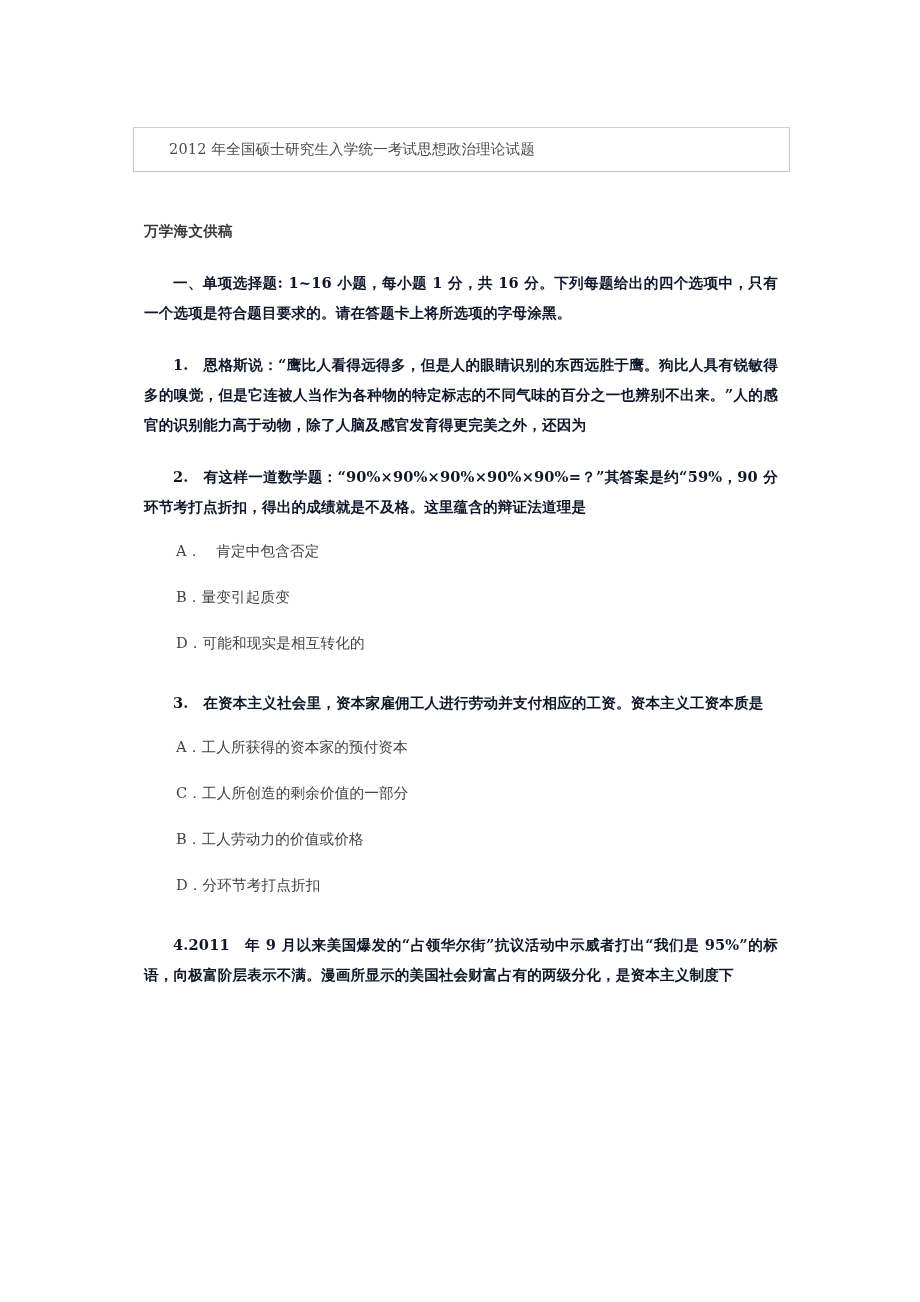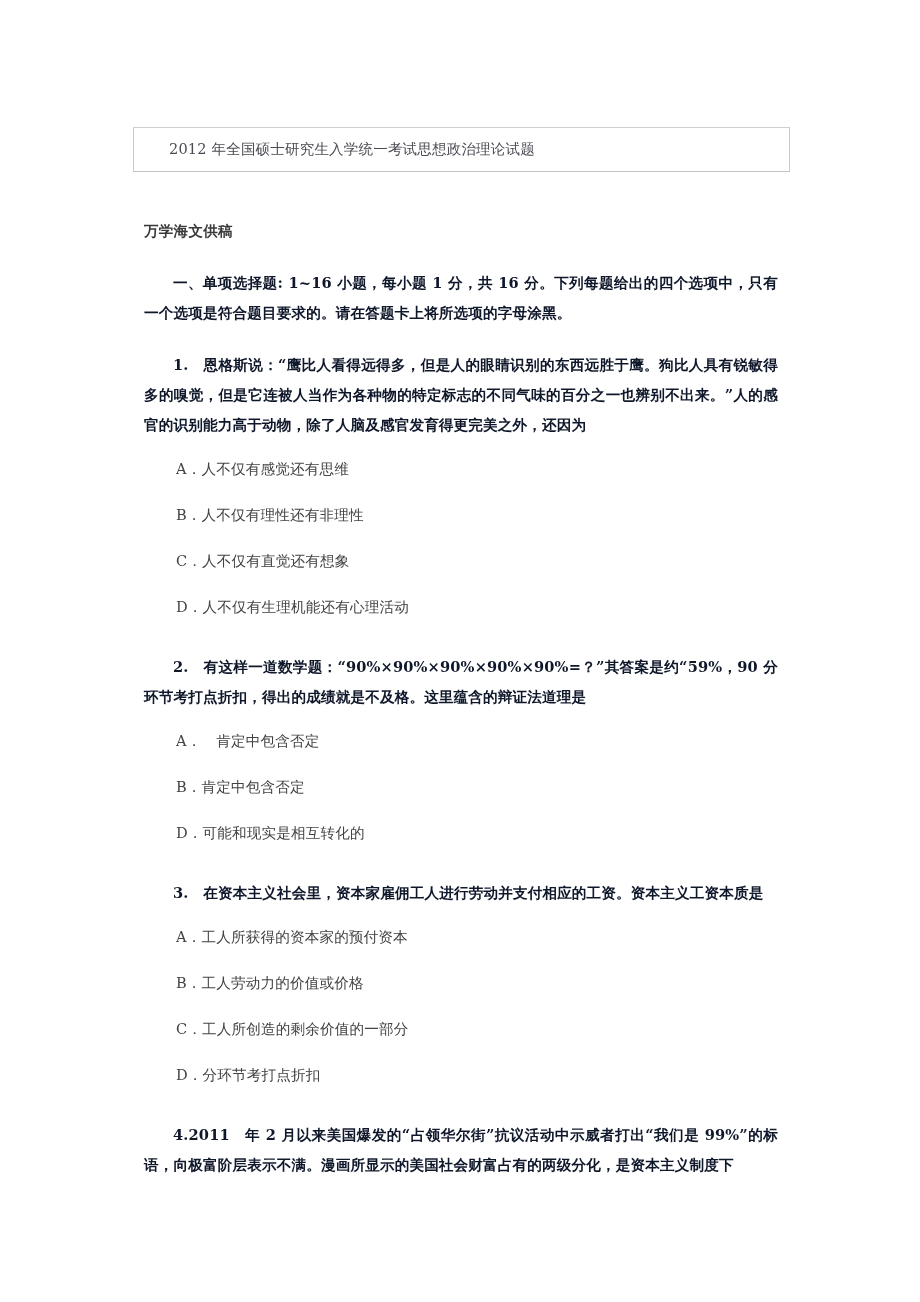--- a/index.html
+++ b/index.html
@@ -114,51 +114,45 @@
   </div>
 
   <div class="doc">
 
     <div class="byline">万学海文供稿</div>
 
     <p class="para instructions">一、单项选择题: 1~16 小题，每小题 1 分，共 16 分。下列每题给出的四个选项中，只有一个选项是符合题目要求的。请在答题卡上将所选项的字母涂黑。</p>
 
     <div class="q-block">
       <p class="para question">1.　恩格斯说：“鹰比人看得远得多，但是人的眼睛识别的东西远胜于鹰。狗比人具有锐敏得多的嗅觉，但是它连被人当作为各种物的特定标志的不同气味的百分之一也辨别不出来。”人的感官的识别能力高于动物，除了人脑及感官发育得更完美之外，还因为</p>
-      <div class="opts">
-        <p class="para option">A．人不仅有感觉还有思维</p>
-        <p class="para option">B．人不仅有理性还有非理性</p>
-        <p class="para option">C．人不仅有直觉还有想象</p>
-        <p class="para option">D．人不仅有生理机能还有心理活动</p>
-      </div>
     </div>
 
     <div class="spacer-q"></div>
 
     <div class="q-block">
       <p class="para question">2.　有这样一道数学题：“90%×90%×90%×90%×90%=？”其答案是约“59%，90 分环节考打点折扣，得出的成绩就是不及格。这里蕴含的辩证法道理是</p>
       <div class="opts">
         <p class="para option">A．　肯定中包含否定</p>
-        <p class="para option">B．肯定中包含否定</p>
+        <p class="para option">B．量变引起质变</p>
         <p class="para option">D．可能和现实是相互转化的</p>
       </div>
     </div>
 
     <div class="spacer-q"></div>
 
     <div class="q-block">
       <p class="para question">3.　在资本主义社会里，资本家雇佣工人进行劳动并支付相应的工资。资本主义工资本质是</p>
       <div class="opts">
         <p class="para option">A．工人所获得的资本家的预付资本</p>
+        <p class="para option">C．工人所创造的剩余价值的一部分</p>
         <p class="para option">B．工人劳动力的价值或价格</p>
-        <p class="para option">C．工人所创造的剩余价值的一部分</p>
         <p class="para option">D．分环节考打点折扣</p>
       </div>
     </div>
 
     <div class="spacer-q"></div>
 
     <div class="q-block">
-      <p class="para question">4.2011　年 2 月以来美国爆发的“占领华尔街”抗议活动中示威者打出“我们是 99%”的标语，向极富阶层表示不满。漫画所显示的美国社会财富占有的两级分化，是资本主义制度下</p>
+      <p class="para question">4.2011　年 9 月以来美国爆发的“占领华尔街”抗议活动中示威者打出“我们是 95%”的标语，向极富阶层表示不满。漫画所显示的美国社会财富占有的两级分化，是资本主义制度下</p>
     </div>
 
   </div>
 </div>
 
 </body></html>

